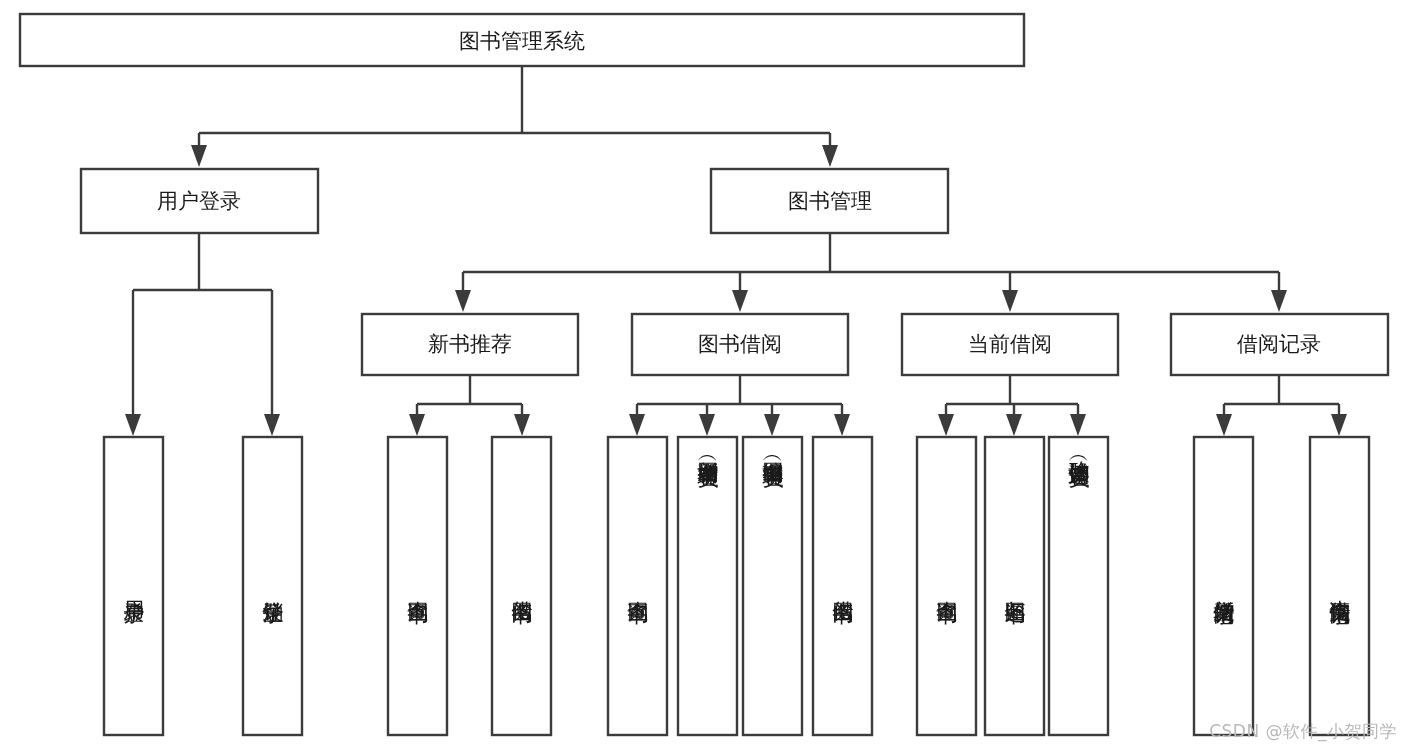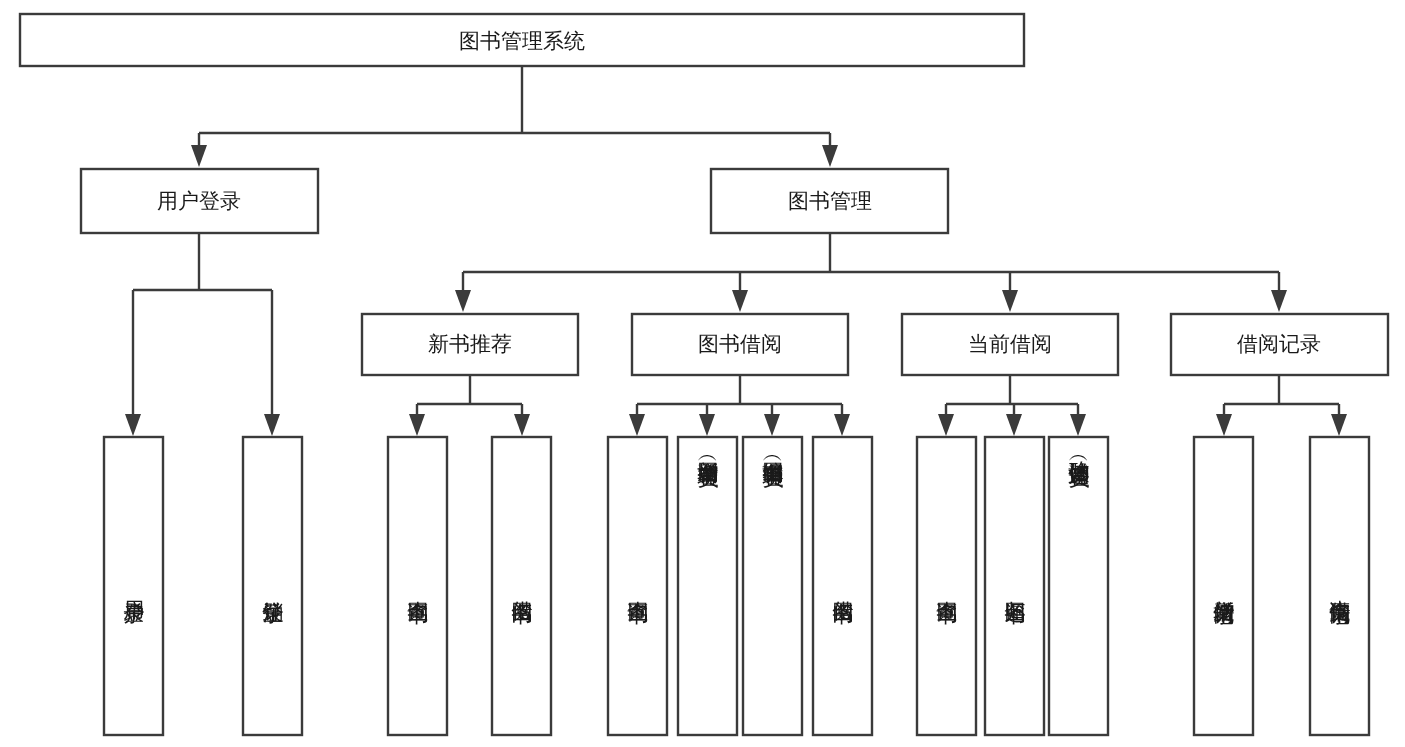--- a/index.html
+++ b/index.html
@@ -206,13 +206,14 @@
   <div class="leaf-label" style="left:743px; top:444px; width:59px; height:298px; justify-content:flex-start;">编辑图书（管理员）</div>
   <div class="leaf-label" style="left:813px; top:437px; width:59px; height:298px; justify-content:center;">借阅图书</div>
 
   <div class="leaf-label" style="left:917px; top:437px; width:59px; height:298px; justify-content:center;">查询图书</div>
   <div class="leaf-label" style="left:985px; top:437px; width:59px; height:298px; justify-content:center;">归还图书</div>
   <div class="leaf-label" style="left:1049px; top:444px; width:59px; height:298px; justify-content:flex-start;">确认归还（管理员）</div>
 
   <div class="leaf-label" style="left:1194px; top:437px; width:59px; height:298px; justify-content:center;">新增借阅记录</div>
   <div class="leaf-label" style="left:1310px; top:437px; width:59px; height:298px; justify-content:center;">查询借阅记录</div>
 
+  <div class="watermark">CSDN @软件_小贺同学</div>
 </div>
 
 </body></html>

